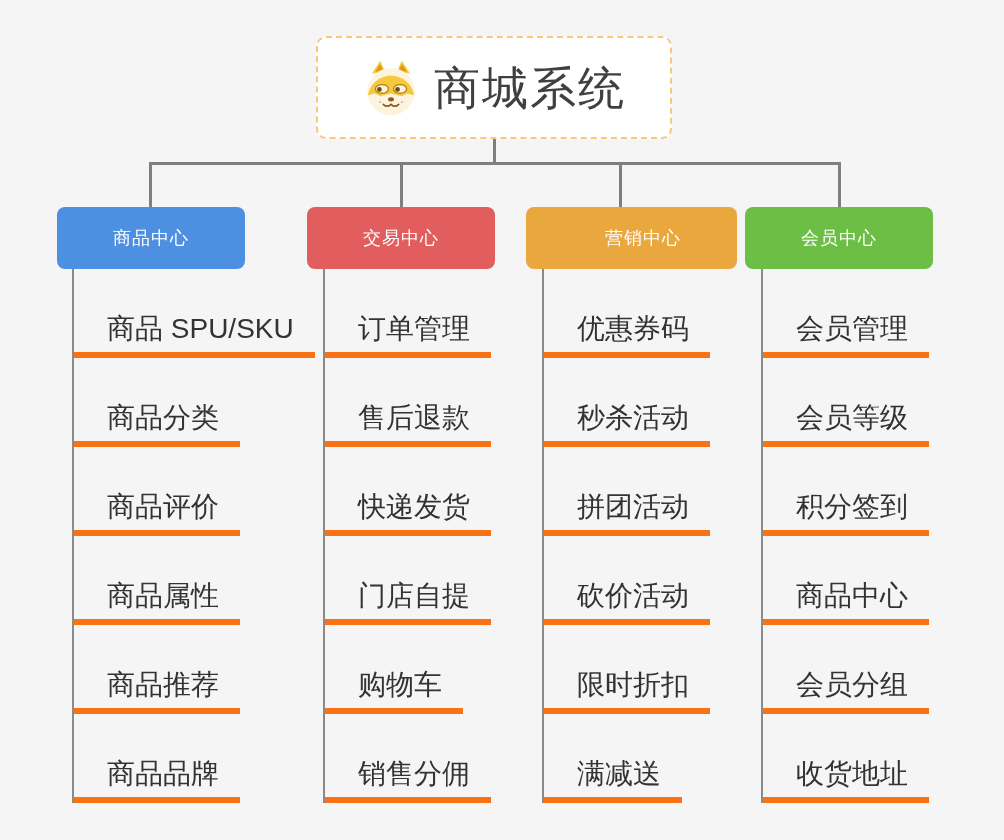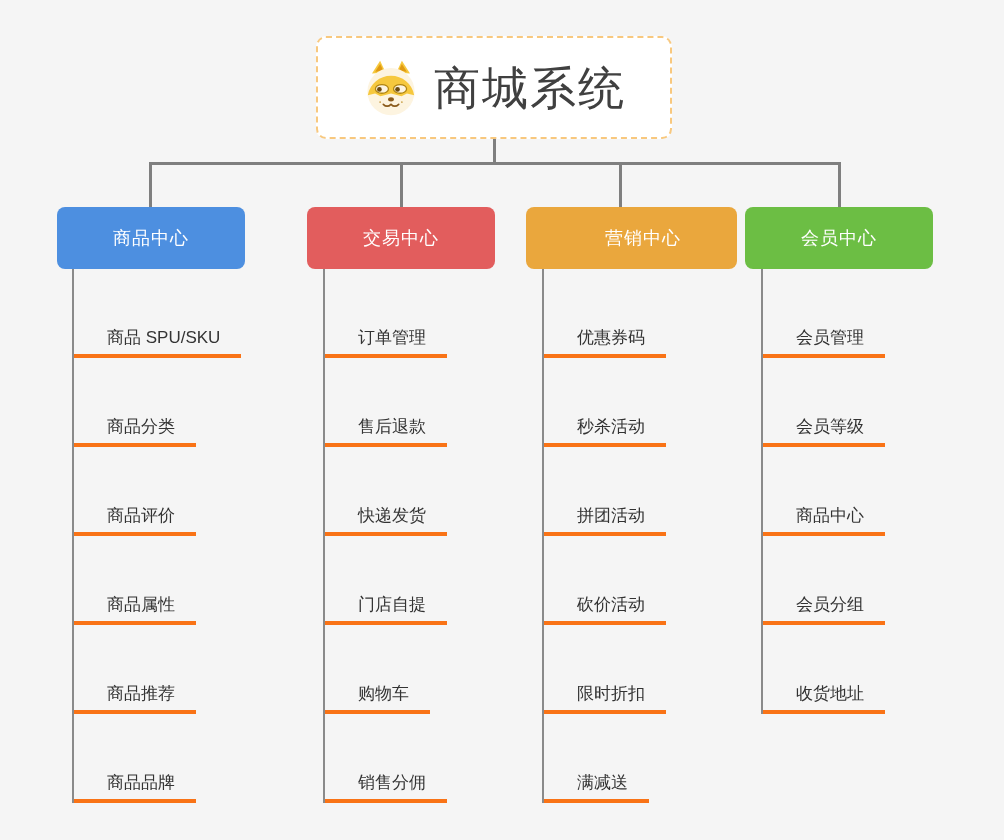--- a/index.html
+++ b/index.html
@@ -55,22 +55,22 @@
   .leaf-col.b0{left:72px;}
   .leaf-col.b1{left:323px;}
   .leaf-col.b2{left:542px;}
   .leaf-col.b3{left:761px;}
   .leaf-col li{
     height:89px;display:flex;align-items:flex-end;
   }
   .leaf-label{
     display:inline-block;
     padding:0 21px 6px 33px;
-    border-bottom:4px solid #f97316;
-    font-size:17px;color:#333333;white-space:nowrap;
+    border-bottom:6px solid #f97316;
+    font-size:28px;color:#333333;white-space:nowrap;
     line-height:1.25;
   }
 </style>
 </head>
 <body>
 
 <div class="stage">
 
   <div class="root-box">
     <svg class="root-icon" viewBox="0 0 64 64" aria-hidden="true">
@@ -181,20 +181,23 @@
     <span>会员中心</span>
   </div>
   <ul class="leaf-col b3">
     <li>
         <span class="leaf-label">会员管理</span>
       </li>
     <li>
         <span class="leaf-label">会员等级</span>
       </li>
     <li>
+        <span class="leaf-label">积分签到</span>
+      </li>
+    <li>
         <span class="leaf-label">商品中心</span>
       </li>
     <li>
         <span class="leaf-label">会员分组</span>
       </li>
     <li>
         <span class="leaf-label">收货地址</span>
       </li>
   </ul>
 

